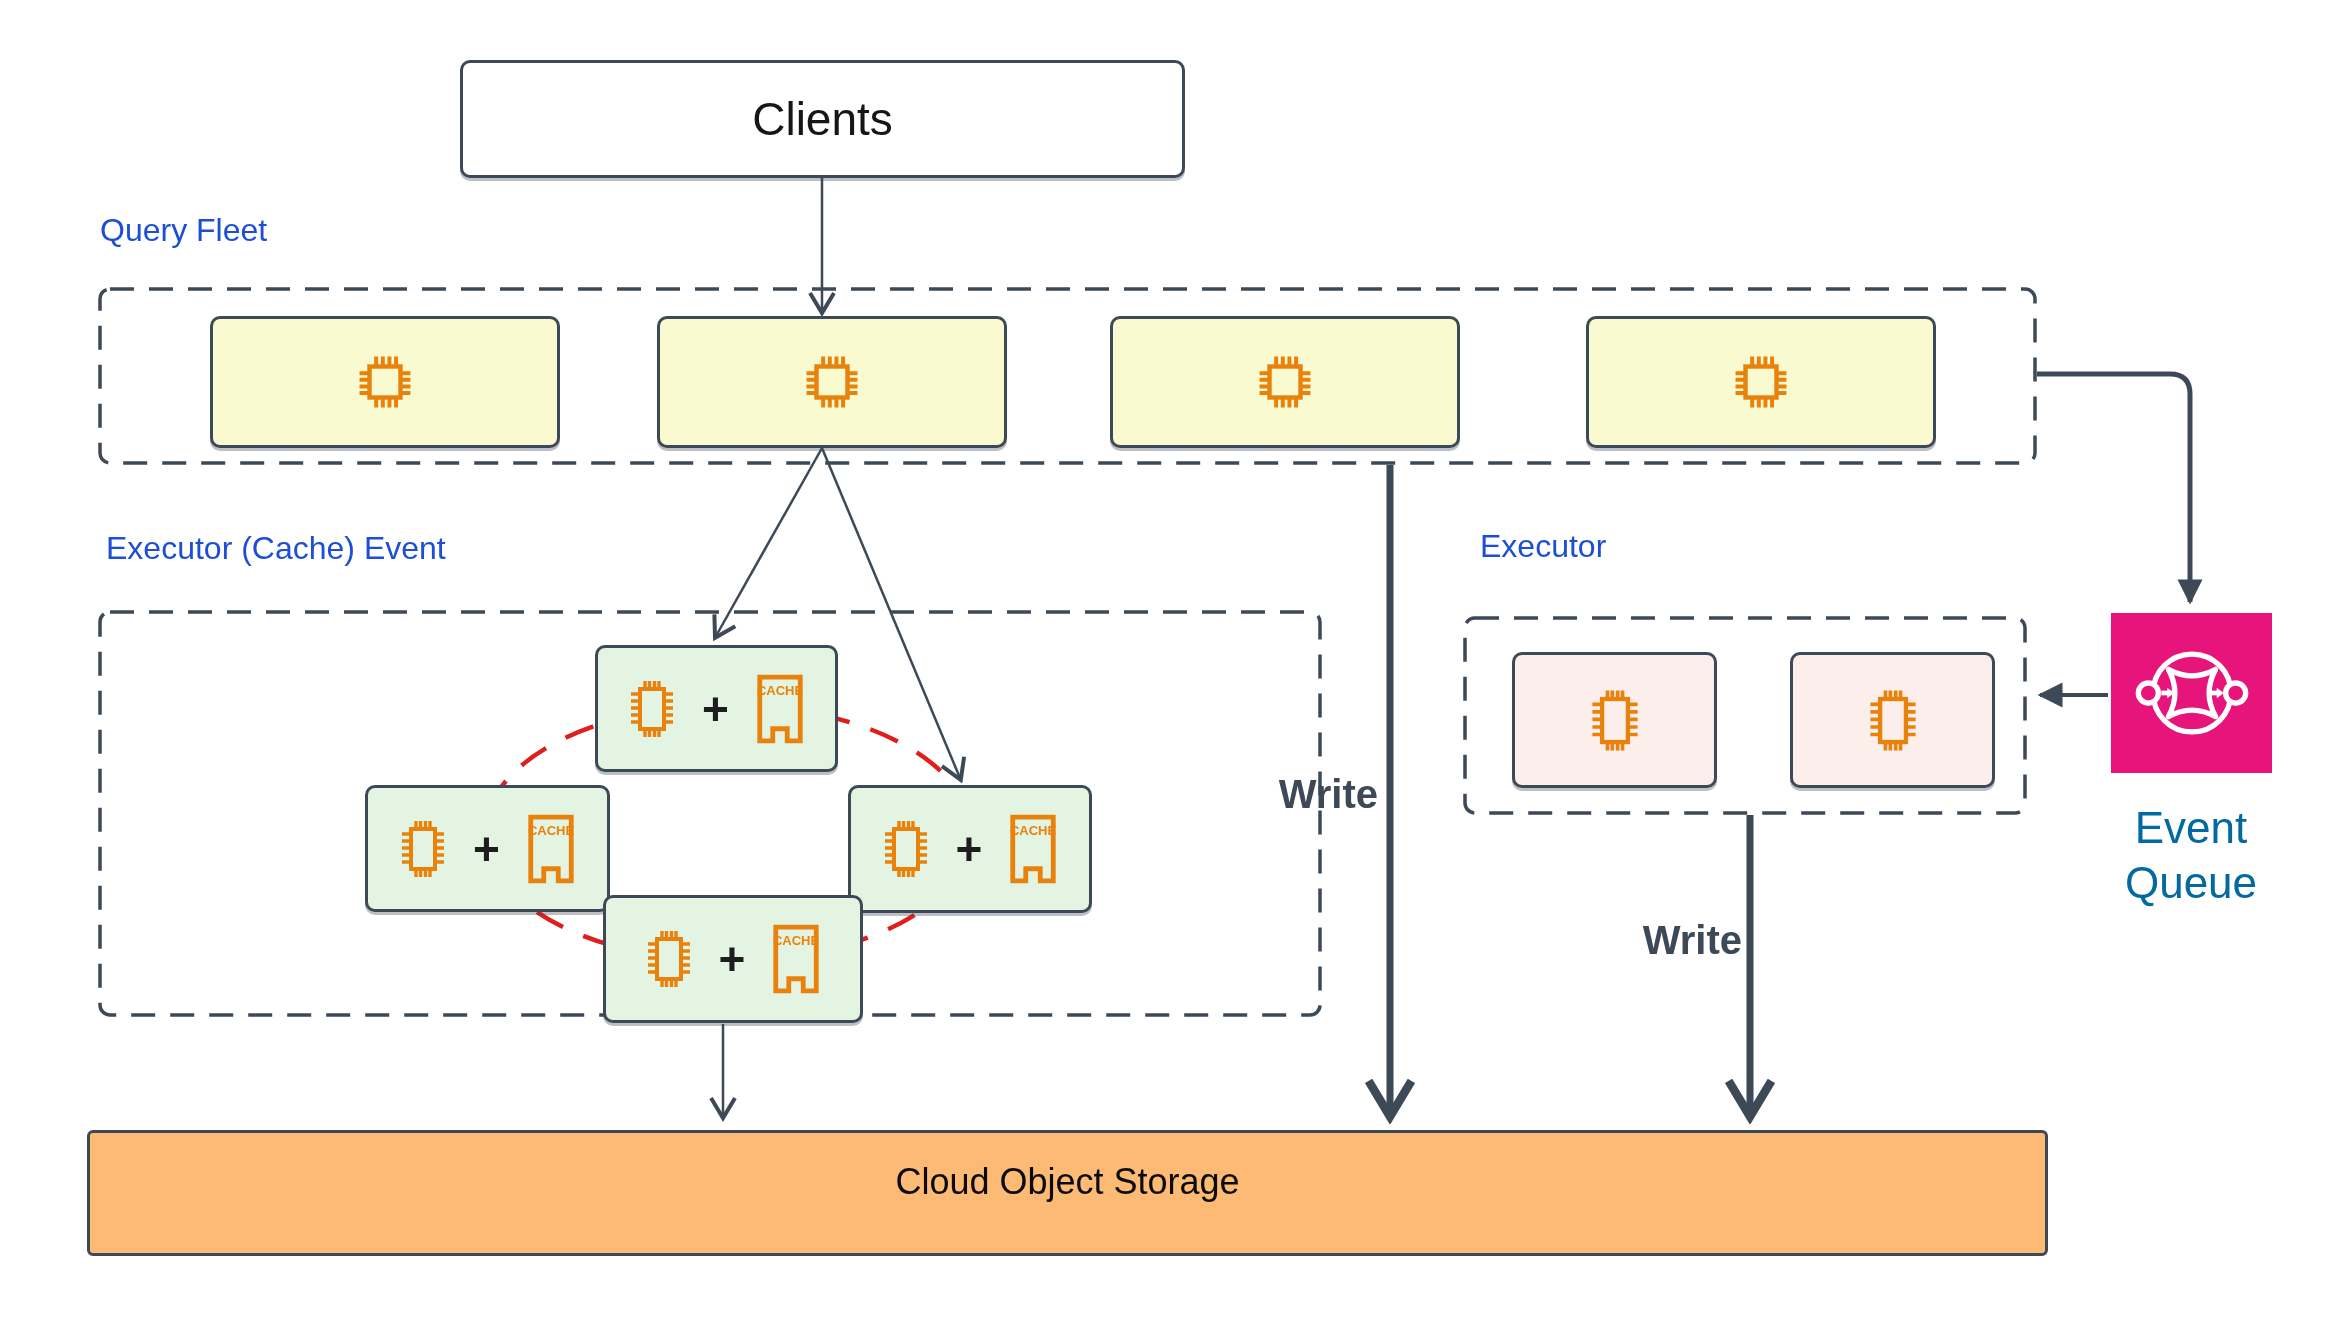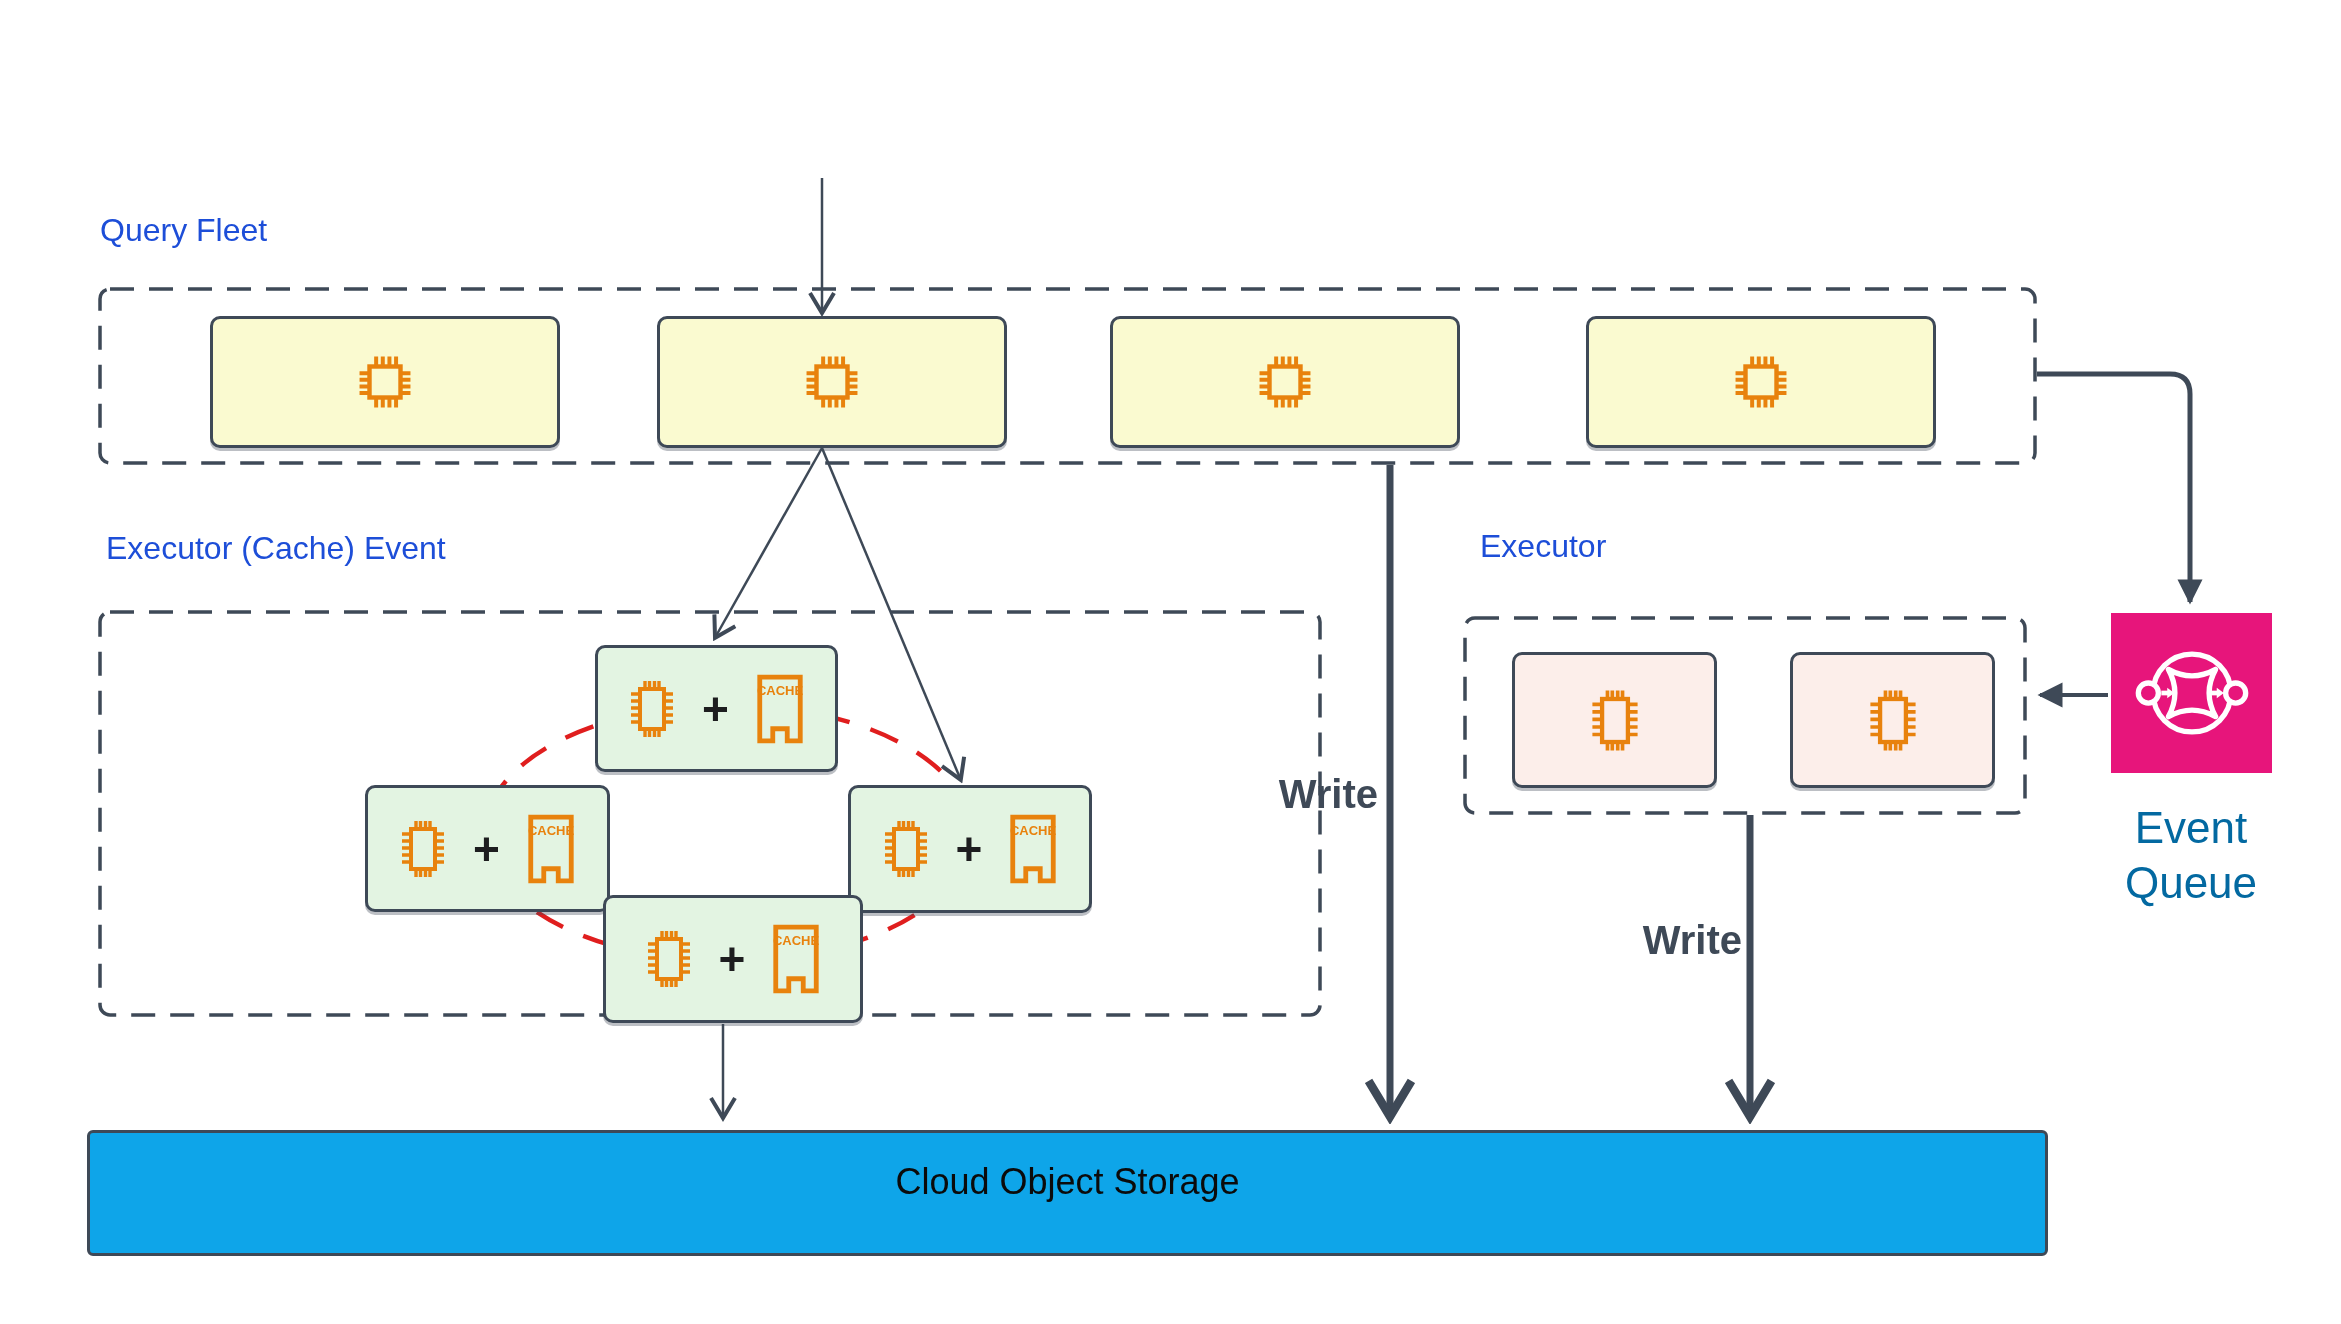--- a/index.html
+++ b/index.html
@@ -15,21 +15,21 @@
   .box{position:absolute;box-sizing:border-box;border:3px solid #3e4957;border-radius:10px;
        display:flex;align-items:center;justify-content:center;
        box-shadow:0 3px 0 rgba(62,73,87,.35);}
   .clients-box{background:#ffffff;font-size:46px;color:#161616;}
   .node-yellow{background:#fafad0;}
   .node-green{background:#e3f4e2;gap:24px;}
   .node-pink{background:#fceeea;}
   .plus{font-size:46px;font-weight:600;color:#1d1d1f;line-height:1;}
   .eq-box{position:absolute;background:#e7157b;display:flex;align-items:center;justify-content:center;}
   .eq-label{position:absolute;font-size:44px;line-height:55px;color:#0369a1;text-align:center;}
-  .storage-bar{position:absolute;box-sizing:border-box;background:#0ea5e9;border:3px solid #3e4957;border-radius:6px;
+  .storage-bar{position:absolute;box-sizing:border-box;background:#fdba74;border:3px solid #3e4957;border-radius:6px;
        display:flex;align-items:flex-start;justify-content:center;padding-top:28px;font-size:36px;color:#0b0b0b;}
   svg text{font-family:"Liberation Sans", sans-serif;}
 </style>
 </head>
 <body>
 
 <div id="canvas">
 
   <svg width="0" height="0" style="position:absolute" aria-hidden="true">
     <defs>
@@ -61,20 +61,23 @@
     </defs>
   </svg>
 
   <svg class="layer">
     <rect x="100" y="289" width="1935" height="174" rx="10" fill="none" stroke="#3e4957" stroke-width="3.5" stroke-dasharray="24 15"></rect>
     <rect x="100" y="612" width="1220" height="403" rx="10" fill="none" stroke="#3e4957" stroke-width="3.5" stroke-dasharray="24 15"></rect>
     <rect x="1465" y="618" width="560" height="195" rx="10" fill="none" stroke="#3e4957" stroke-width="3.5" stroke-dasharray="24 15"></rect>
     <ellipse cx="728" cy="833" rx="243" ry="128" fill="none" stroke="#e01e1e" stroke-width="4.5" stroke-dasharray="30 22"></ellipse>
   </svg>
 
+  <div class="box clients-box" style="left:460px;top:60px;width:725px;height:118px;">
+    <span>Clients</span>
+  </div>
 
   <div class="section-label" style="left:100px;top:212px;">Query Fleet</div>
   <div class="section-label" style="left:106px;top:530px;">Executor (Cache) Event</div>
   <div class="section-label" style="left:1480px;top:528px;">Executor</div>
 
   <div class="box node-yellow" style="left:210px;top:316px;width:350px;height:132px;">
     <svg width="62" height="62">
         <use href="#chip-sq"></use>
       </svg>
   </div>

